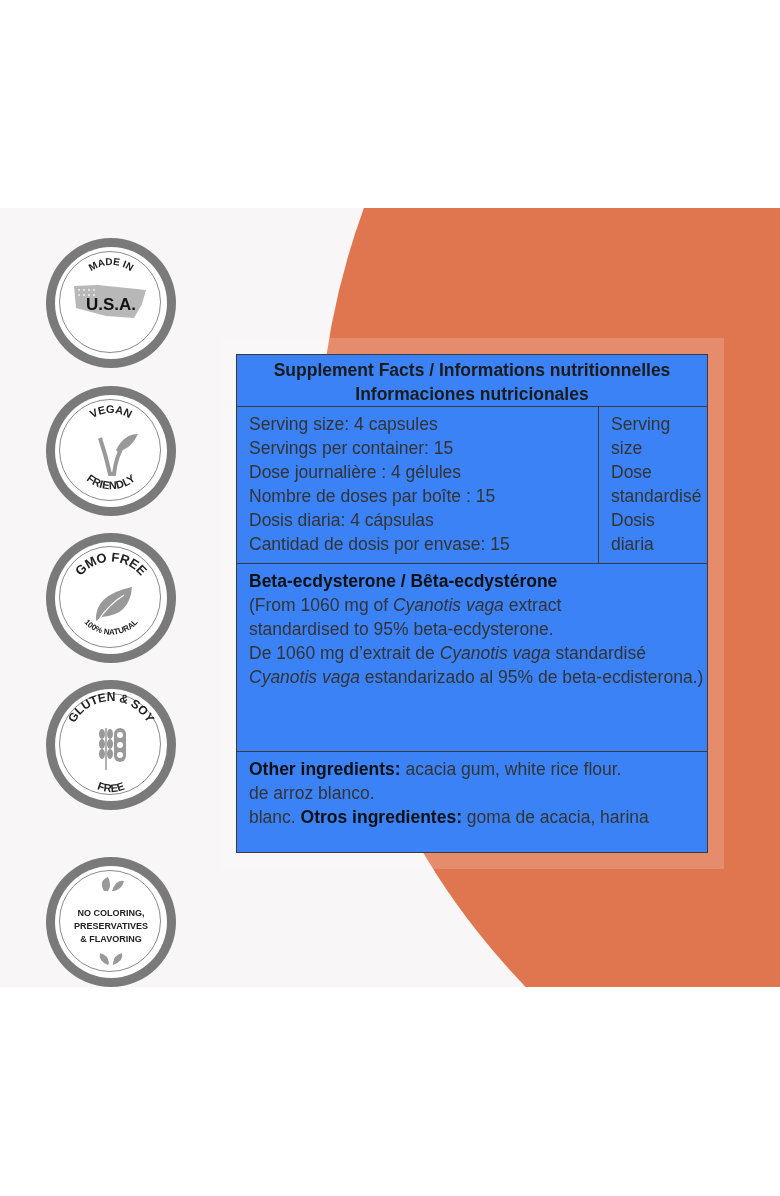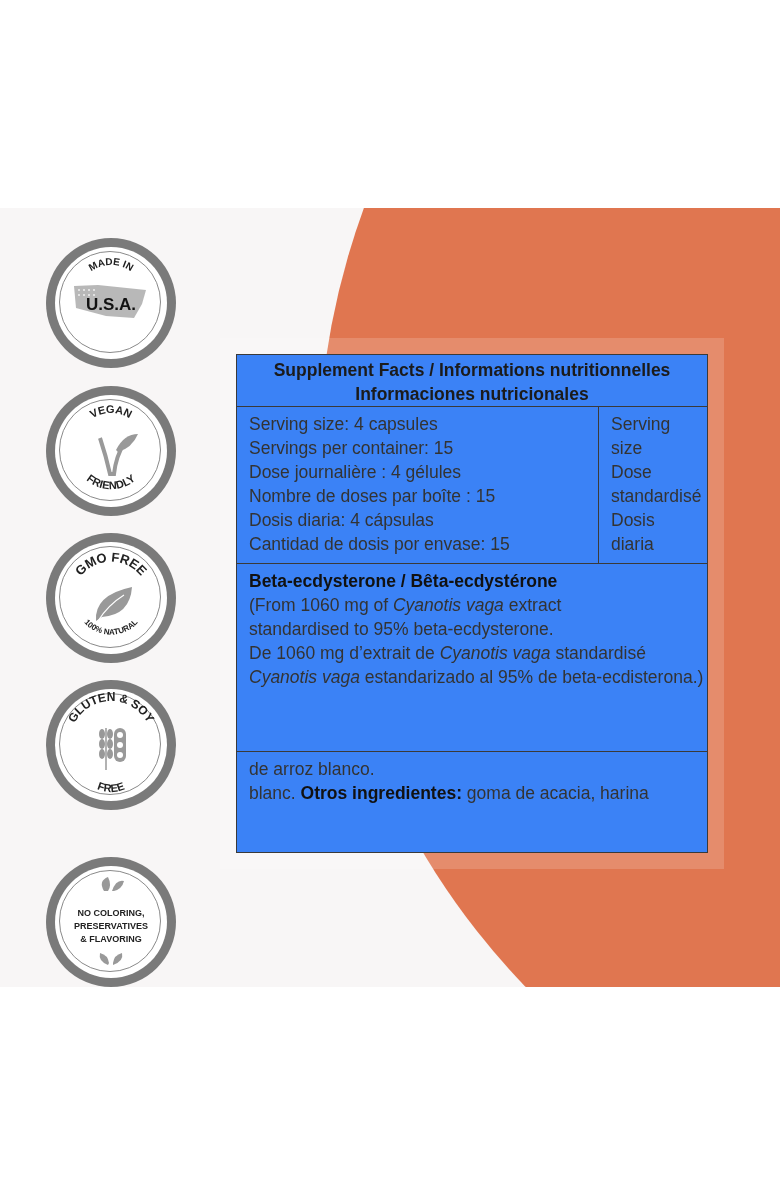--- a/index.html
+++ b/index.html
@@ -161,16 +161,17 @@
   <div class="ingr">
     <span class="line bold">Beta-ecdysterone / Bêta-ecdystérone</span>
     <div class="desc">
       <span class="line"><span>(From 1060 mg of </span><i>Cyanotis vaga</i><span> extract</span></span>
       <span class="line">standardised to 95% beta-ecdysterone.</span>
       <span class="line"><span>De 1060 mg d’extrait de </span><i>Cyanotis vaga</i><span> standardisé</span></span>
       <span class="line"><i>Cyanotis vaga</i><span> estandarizado al 95% de beta-ecdisterona.)</span></span>
     </div>
   </div>
   <div class="other">
+    <span class="line"><span class="bold">Other ingredients:</span><span> acacia gum, white rice flour.</span></span>
     <span class="line">de arroz blanco.</span>
     <span class="line"><span>blanc. </span><span class="bold">Otros ingredientes:</span><span> goma de acacia, harina</span></span>
   </div>
 </div>
 
 </body></html>

